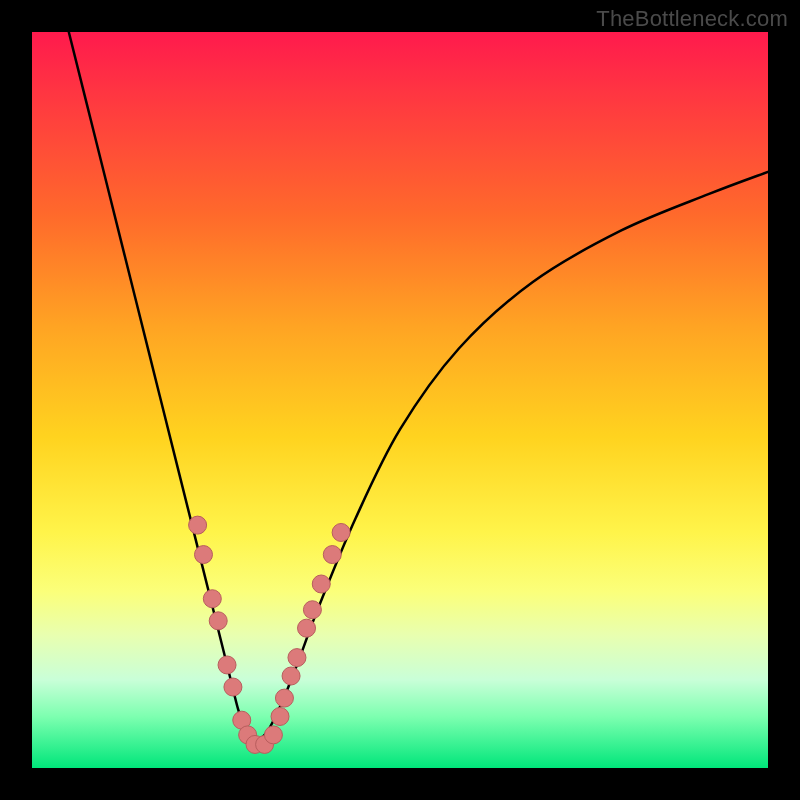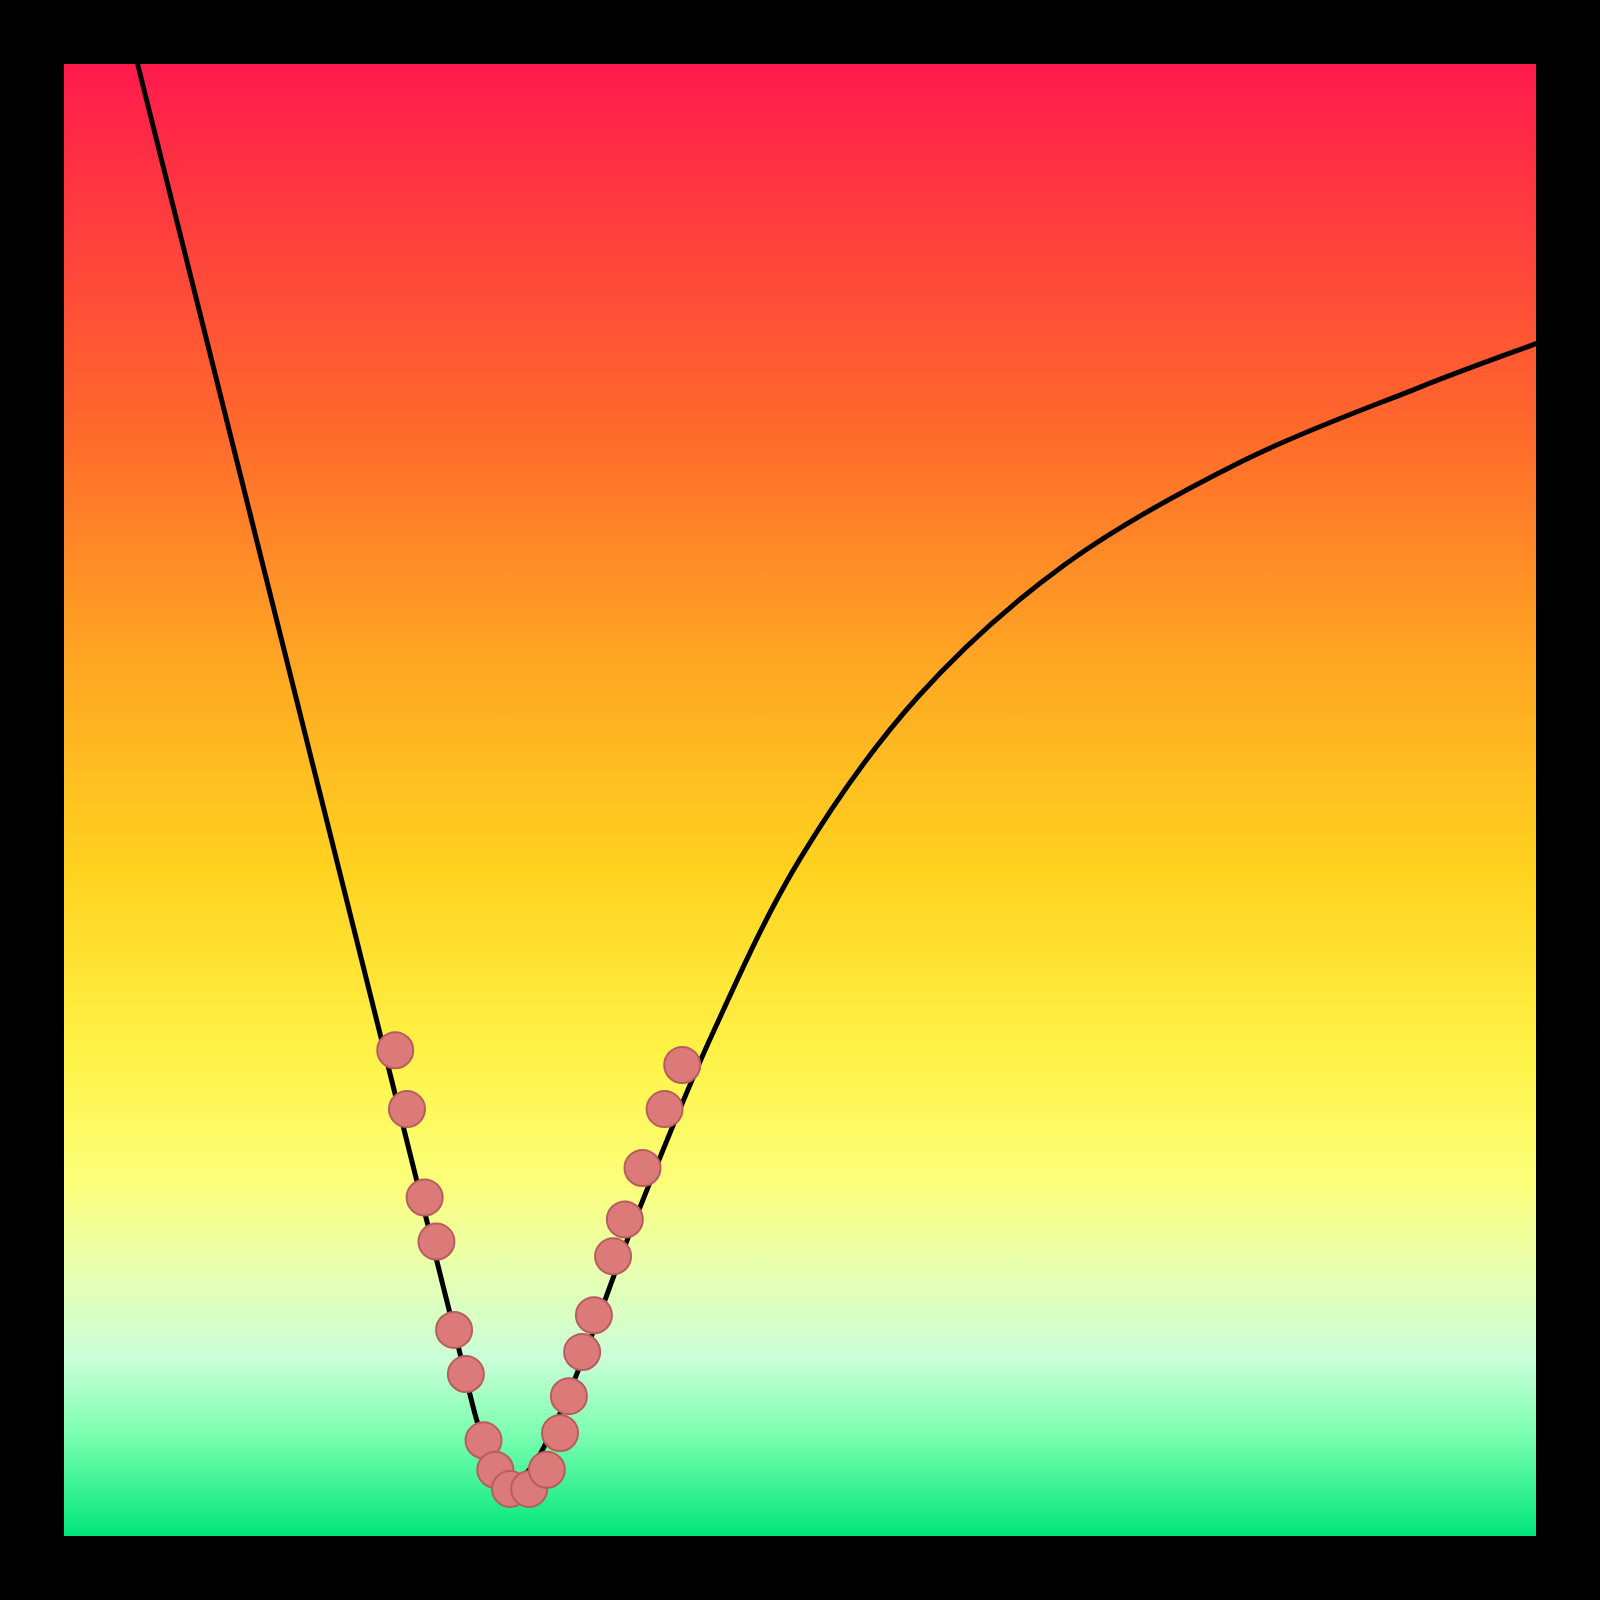--- a/index.html
+++ b/index.html
@@ -66,20 +66,21 @@
   .marker {
     fill: #dc7a7a;
     stroke: #b85d5d;
     stroke-width: 1;
   }
 </style>
 </head>
 <body>
 
 <div class="frame">
+  <div class="watermark">TheBottleneck.com</div>
   <div class="plot">
     <svg class="curves" viewBox="0 0 736 736">
       <g id="curve-group">
           <path d="M 36.80 0.00 C 40.48 14.72, 50.29 53.97, 58.88 88.32 C 67.47 122.67, 78.51 166.83, 88.32 206.08 C 98.13 245.33, 107.95 284.59, 117.76 323.84 C 127.57 363.09, 138.61 407.25, 147.20 441.60 C 155.79 475.95, 163.15 505.39, 169.28 529.92 C 175.41 554.45, 180.32 574.08, 184.00 588.80 C 187.68 603.52, 188.91 608.43, 191.36 618.24 C 193.81 628.05, 196.27 637.87, 198.72 647.68 C 201.17 657.49, 203.63 668.53, 206.08 677.12 C 208.53 685.71, 210.99 693.07, 213.44 699.20 C 215.89 705.33, 219.57 711.47, 220.80 713.92" class="curve"></path>
           <path d="M 220.80 713.92 C 223.25 711.47, 230.61 706.56, 235.52 699.20 C 240.43 691.84, 245.33 680.80, 250.24 669.76 C 255.15 658.72, 258.83 648.91, 264.96 632.96 C 271.09 617.01, 277.23 598.61, 287.04 574.08 C 296.85 549.55, 310.35 515.20, 323.84 485.76 C 337.33 456.32, 350.83 425.65, 368.00 397.44 C 385.17 369.23, 404.80 341.01, 426.88 316.48 C 448.96 291.95, 473.49 269.87, 500.48 250.24 C 527.47 230.61, 559.36 213.44, 588.80 198.72 C 618.24 184.00, 652.59 171.73, 677.12 161.92 C 701.65 152.11, 726.19 143.52, 736.00 139.84" class="curve"></path>
         </g>
       <g id="marker-group">
           <circle cx="165.60" cy="493.12" r="9" class="marker"></circle>
           <circle cx="171.49" cy="522.56" r="9" class="marker"></circle>
           <circle cx="180.32" cy="566.72" r="9" class="marker"></circle>

